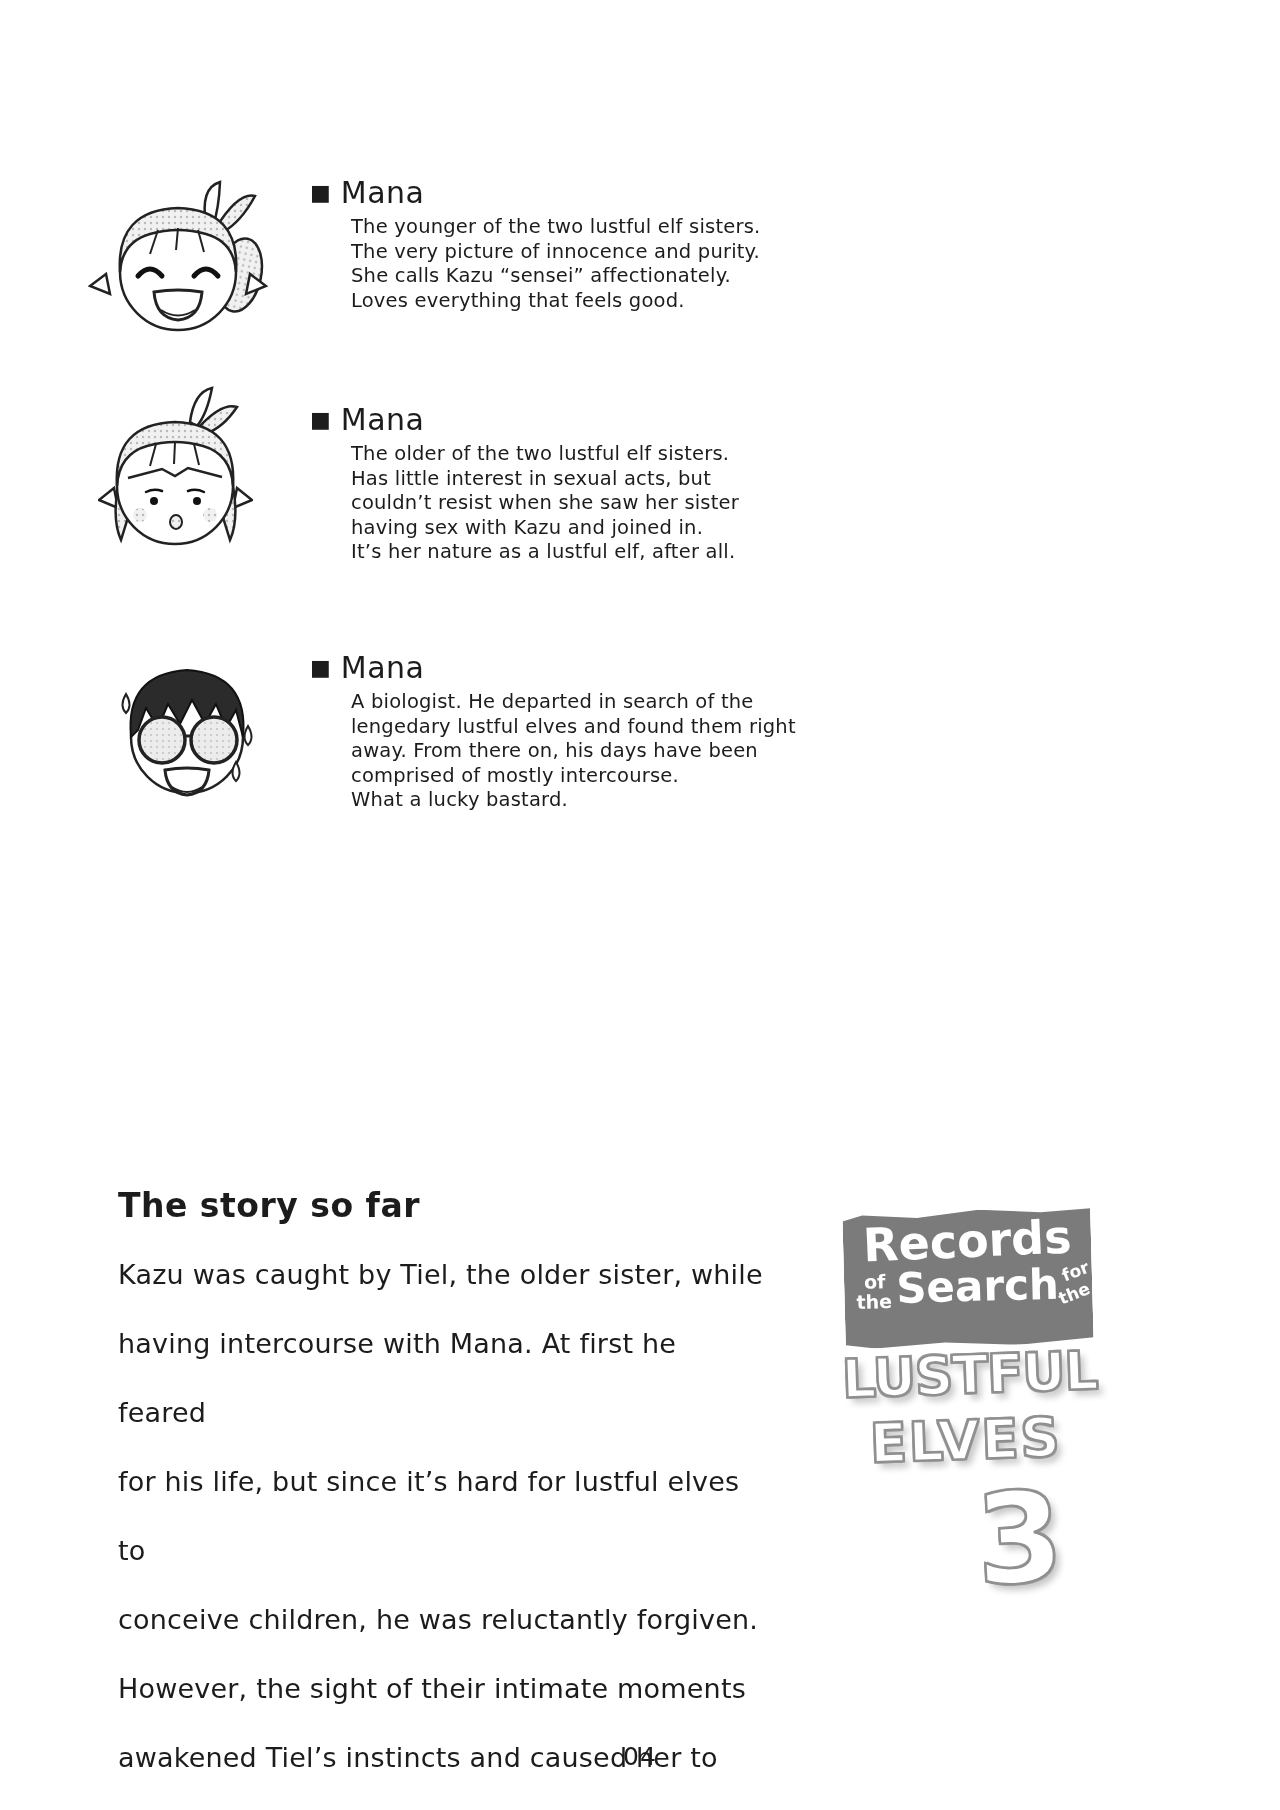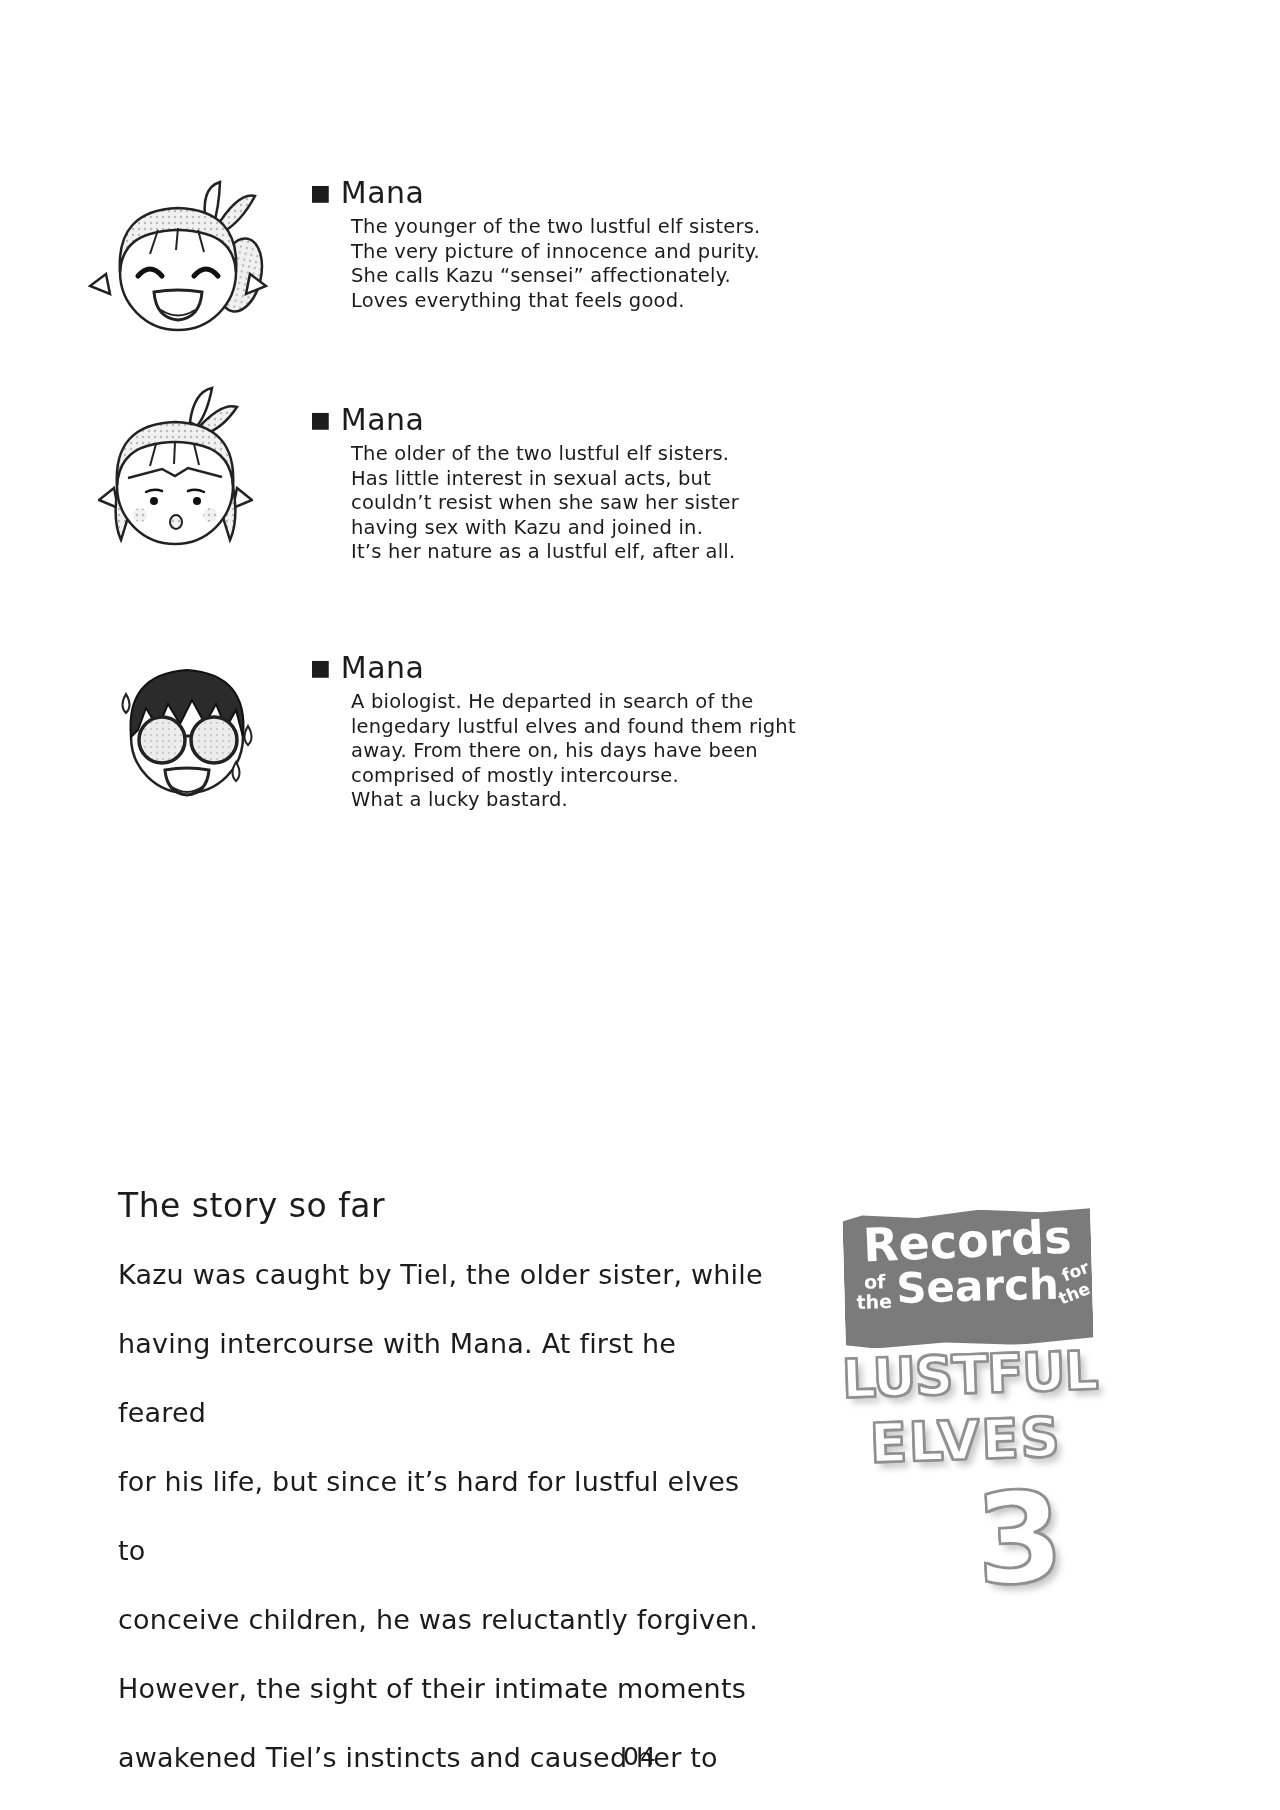--- a/index.html
+++ b/index.html
@@ -13,21 +13,21 @@
   .char-name-line{display:flex;align-items:center;}
   .bullet{font-size:22px;margin-right:10px;line-height:1;}
   .char-name{font-size:30px;font-weight:normal;letter-spacing:.5px;}
   .char-desc{
     font-size:19.5px;line-height:24.5px;margin-top:5px;margin-left:41px;
     white-space:pre-line;letter-spacing:.2px;
   }
   .avatar{display:block;}
 
   
-  .story-heading{font-size:33px;font-weight:normal;letter-spacing:.5px;}
+  .story-heading{font-size:33px;font-weight:bold;letter-spacing:.5px;}
   .story-text{
     font-size:27px;line-height:69px;white-space:pre-line;width:650px;letter-spacing:.2px;
   }
 
   
   .logo{width:300px;height:470px;}
   .logo-box{
     position:absolute;left:16px;top:10px;width:248px;height:136px;
     background:#7b7b7b;transform:rotate(-1.5deg);border-radius:3px;
     clip-path:polygon(0% 6%,8% 2%,30% 5%,55% 0%,80% 3%,100% 1%,100% 96%,70% 100%,40% 97%,12% 100%,0% 97%);

